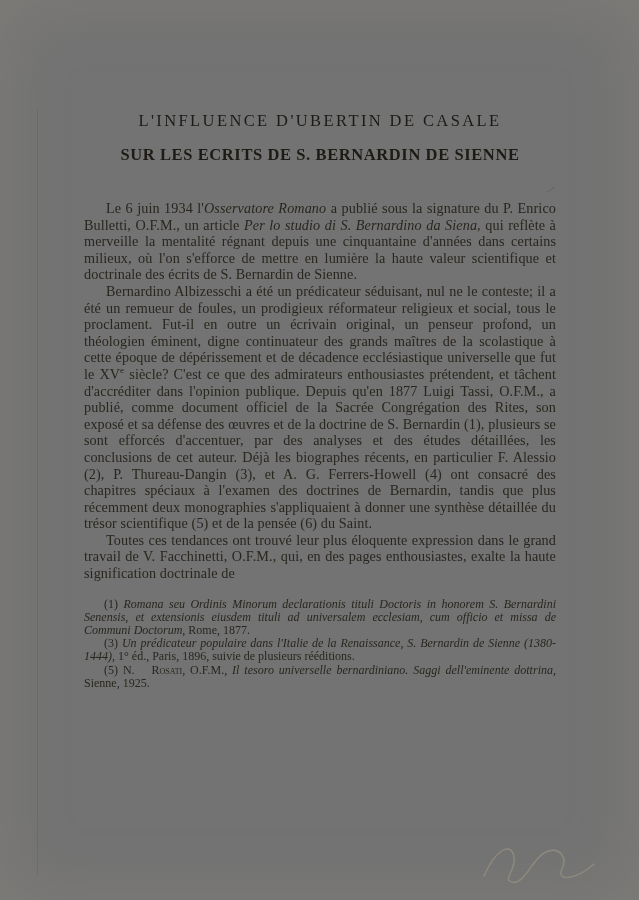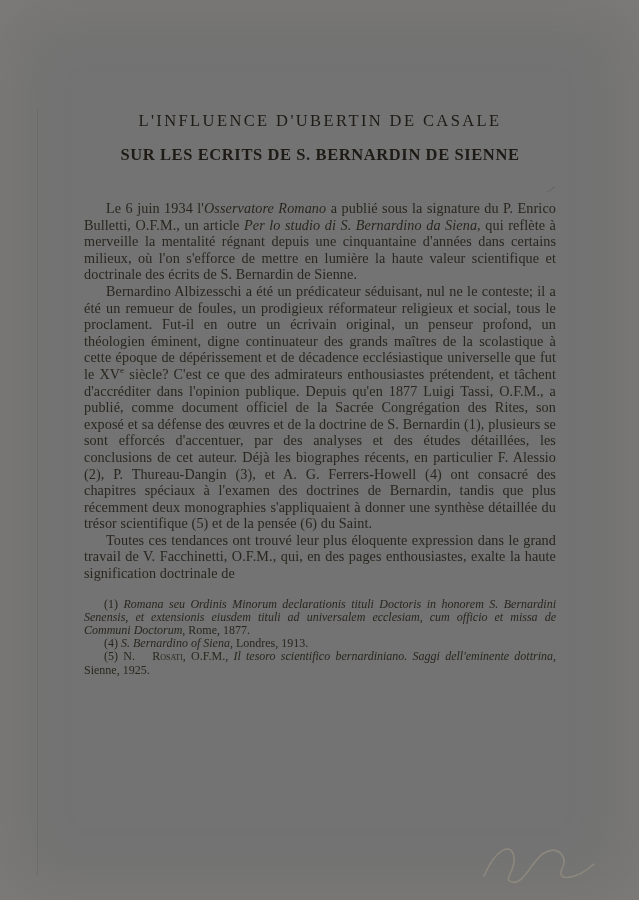--- a/index.html
+++ b/index.html
@@ -78,22 +78,22 @@
     </div>
 
     <div class="body">
       <p><span>Le 6 juin 1934 l'</span><span class="it">Osservatore Romano</span><span> a publié sous la signature du P. Enrico Bulletti, O.F.M., un article </span><span class="it">Per lo studio di S. Bernardino da Siena,</span><span> qui reflète à merveille la mentalité régnant depuis une cinquantaine d'années dans certains milieux, où l'on s'efforce de mettre en lumière la haute valeur scientifique et doctrinale des écrits de S. Bernardin de Sienne.</span></p>
       <p><span>Bernardino Albizesschi a été un prédicateur séduisant, nul ne le conteste; il a été un remueur de foules, un prodigieux réformateur religieux et social, tous le proclament. Fut-il en outre un écrivain original, un penseur profond, un théologien éminent, digne continuateur des grands maîtres de la scolastique à cette époque de dépérissement et de décadence ecclésiastique universelle que fut le XV</span><span class="sup">e</span><span> siècle? C'est ce que des admirateurs enthousiastes prétendent, et tâchent d'accréditer dans l'opinion publique. Depuis qu'en 1877 Luigi Tassi, O.F.M., a publié, comme document officiel de la Sacrée Congrégation des Rites, son exposé et sa défense des œuvres et de la doctrine de S. Bernardin (1), plusieurs se sont efforcés d'accentuer, par des analyses et des études détaillées, les conclusions de cet auteur. Déjà les biographes récents, en particulier F. Alessio (2), P. Thureau-Dangin (3), et A. G. Ferrers-Howell (4) ont consacré des chapitres spéciaux à l'examen des doctrines de Bernardin, tandis que plus récemment deux monographies s'appliquaient à donner une synthèse détaillée du trésor scientifique (5) et de la pensée (6) du Saint.</span></p>
       <p><span>Toutes ces tendances ont trouvé leur plus éloquente expression dans le grand travail de V. Facchinetti, O.F.M., qui, en des pages enthousiastes, exalte la haute signification doctrinale de</span></p>
     </div>
 
     <div class="footnotes">
       <p><span>(1) </span><span class="it">Romana seu Ordinis Minorum declarationis tituli Doctoris in honorem S. Bernardini Senensis, et extensionis eiusdem tituli ad universalem ecclesiam, cum officio et missa de Communi Doctorum</span><span>, Rome, 1877.</span></p>
-      <p><span>(4) </span><span class="it">S. Bernardino of Siena</span><span>, Londres, 1913.</span></p>
-      <p><span>(5) N. </span><span class="sc">Rosati</span><span>, O.F.M., </span><span class="it">Il tesoro scientifico bernardiniano. Saggi dell'eminente dottrina</span><span>, Sienne, 1925.</span></p>
+      <p><span>(3) </span><span class="it">Un prédicateur populaire dans l'Italie de la Renaissance, S. Bernardin de Sienne (1380-1444)</span><span>, 1° éd., Paris, 1896, suivie de plusieurs rééditions.</span></p>
+      <p><span>(5) N. </span><span class="sc">Rosati</span><span>, O.F.M., </span><span class="it">Il tesoro universelle bernardiniano. Saggi dell'eminente dottrina</span><span>, Sienne, 1925.</span></p>
     </div>
 
   </div>
 
   <svg class="scribble" width="130" height="62" viewBox="0 0 130 62">
     <path d="M8 46 C 20 18, 36 12, 38 27 C 40 41, 26 50, 36 52 C 48 55, 56 30, 68 23 C 82 15, 92 26, 86 39 C 80 52, 100 50, 118 34" fill="none" stroke="#948d80" stroke-width="1.6" stroke-linecap="round" opacity="0.8"></path>
   </svg>
 </div>
 
 </body></html>

